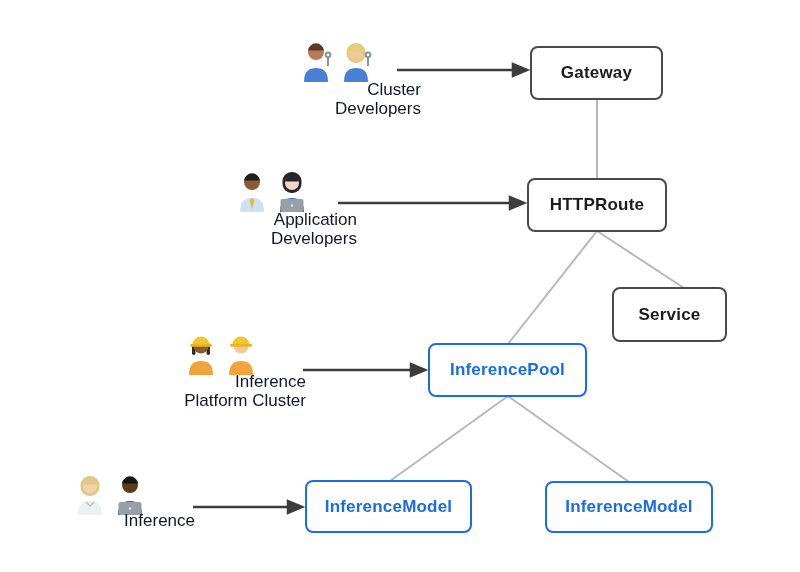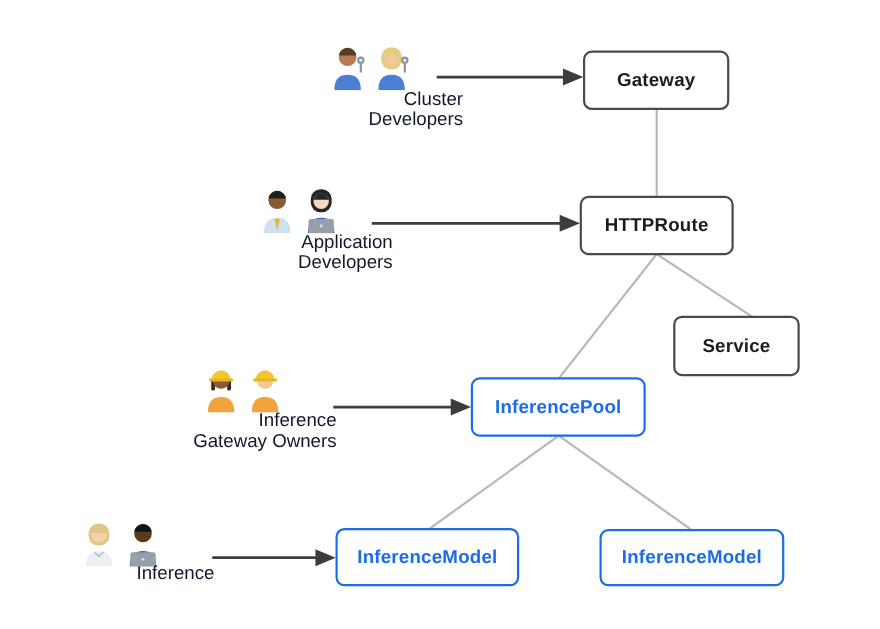--- a/index.html
+++ b/index.html
@@ -123,21 +123,21 @@
     </svg>
     <svg width="34" height="44" viewBox="0 0 34 44">
       <path d="M5,44 C5,33 10,30 17,30 C24,30 29,33 29,44 Z" fill="#f2a33c"></path>
       <circle cx="17" cy="15" r="7.5" fill="#f0c89a"></circle>
       <path d="M8.5,14 a8.5,8.5 0 0 1 17,0 z" fill="#f3c62d"></path>
       <rect x="6" y="12.8" width="22" height="3" rx="1.5" fill="#e8b821"></rect>
     </svg>
   </div>
   <div class="actor-label" style="left:136px;top:372px;">
     <div>Inference</div>
-    <div>Gateway Owners</div>
+    <div>Platform Cluster</div>
   </div>
 
   <div class="actor-icons" style="left:73px;top:471px;">
     <svg width="34" height="44" viewBox="0 0 34 44">
       <rect x="7.5" y="5" width="19" height="20" rx="9" fill="#ddc88a"></rect>
       <path d="M5,44 C5,33 10,30 17,30 C24,30 29,33 29,44 Z" fill="#edf0f2"></path>
       <path d="M13,31 l4,4 l4,-4" stroke="#b9c1c9" stroke-width="1.5" fill="none"></path>
       <circle cx="17" cy="15" r="7" fill="#f4d2a6"></circle>
       <path d="M10.2,13.5 a6.9,6.9 0 0 1 13.6,0 z" fill="#ddc88a"></path>
     </svg>

